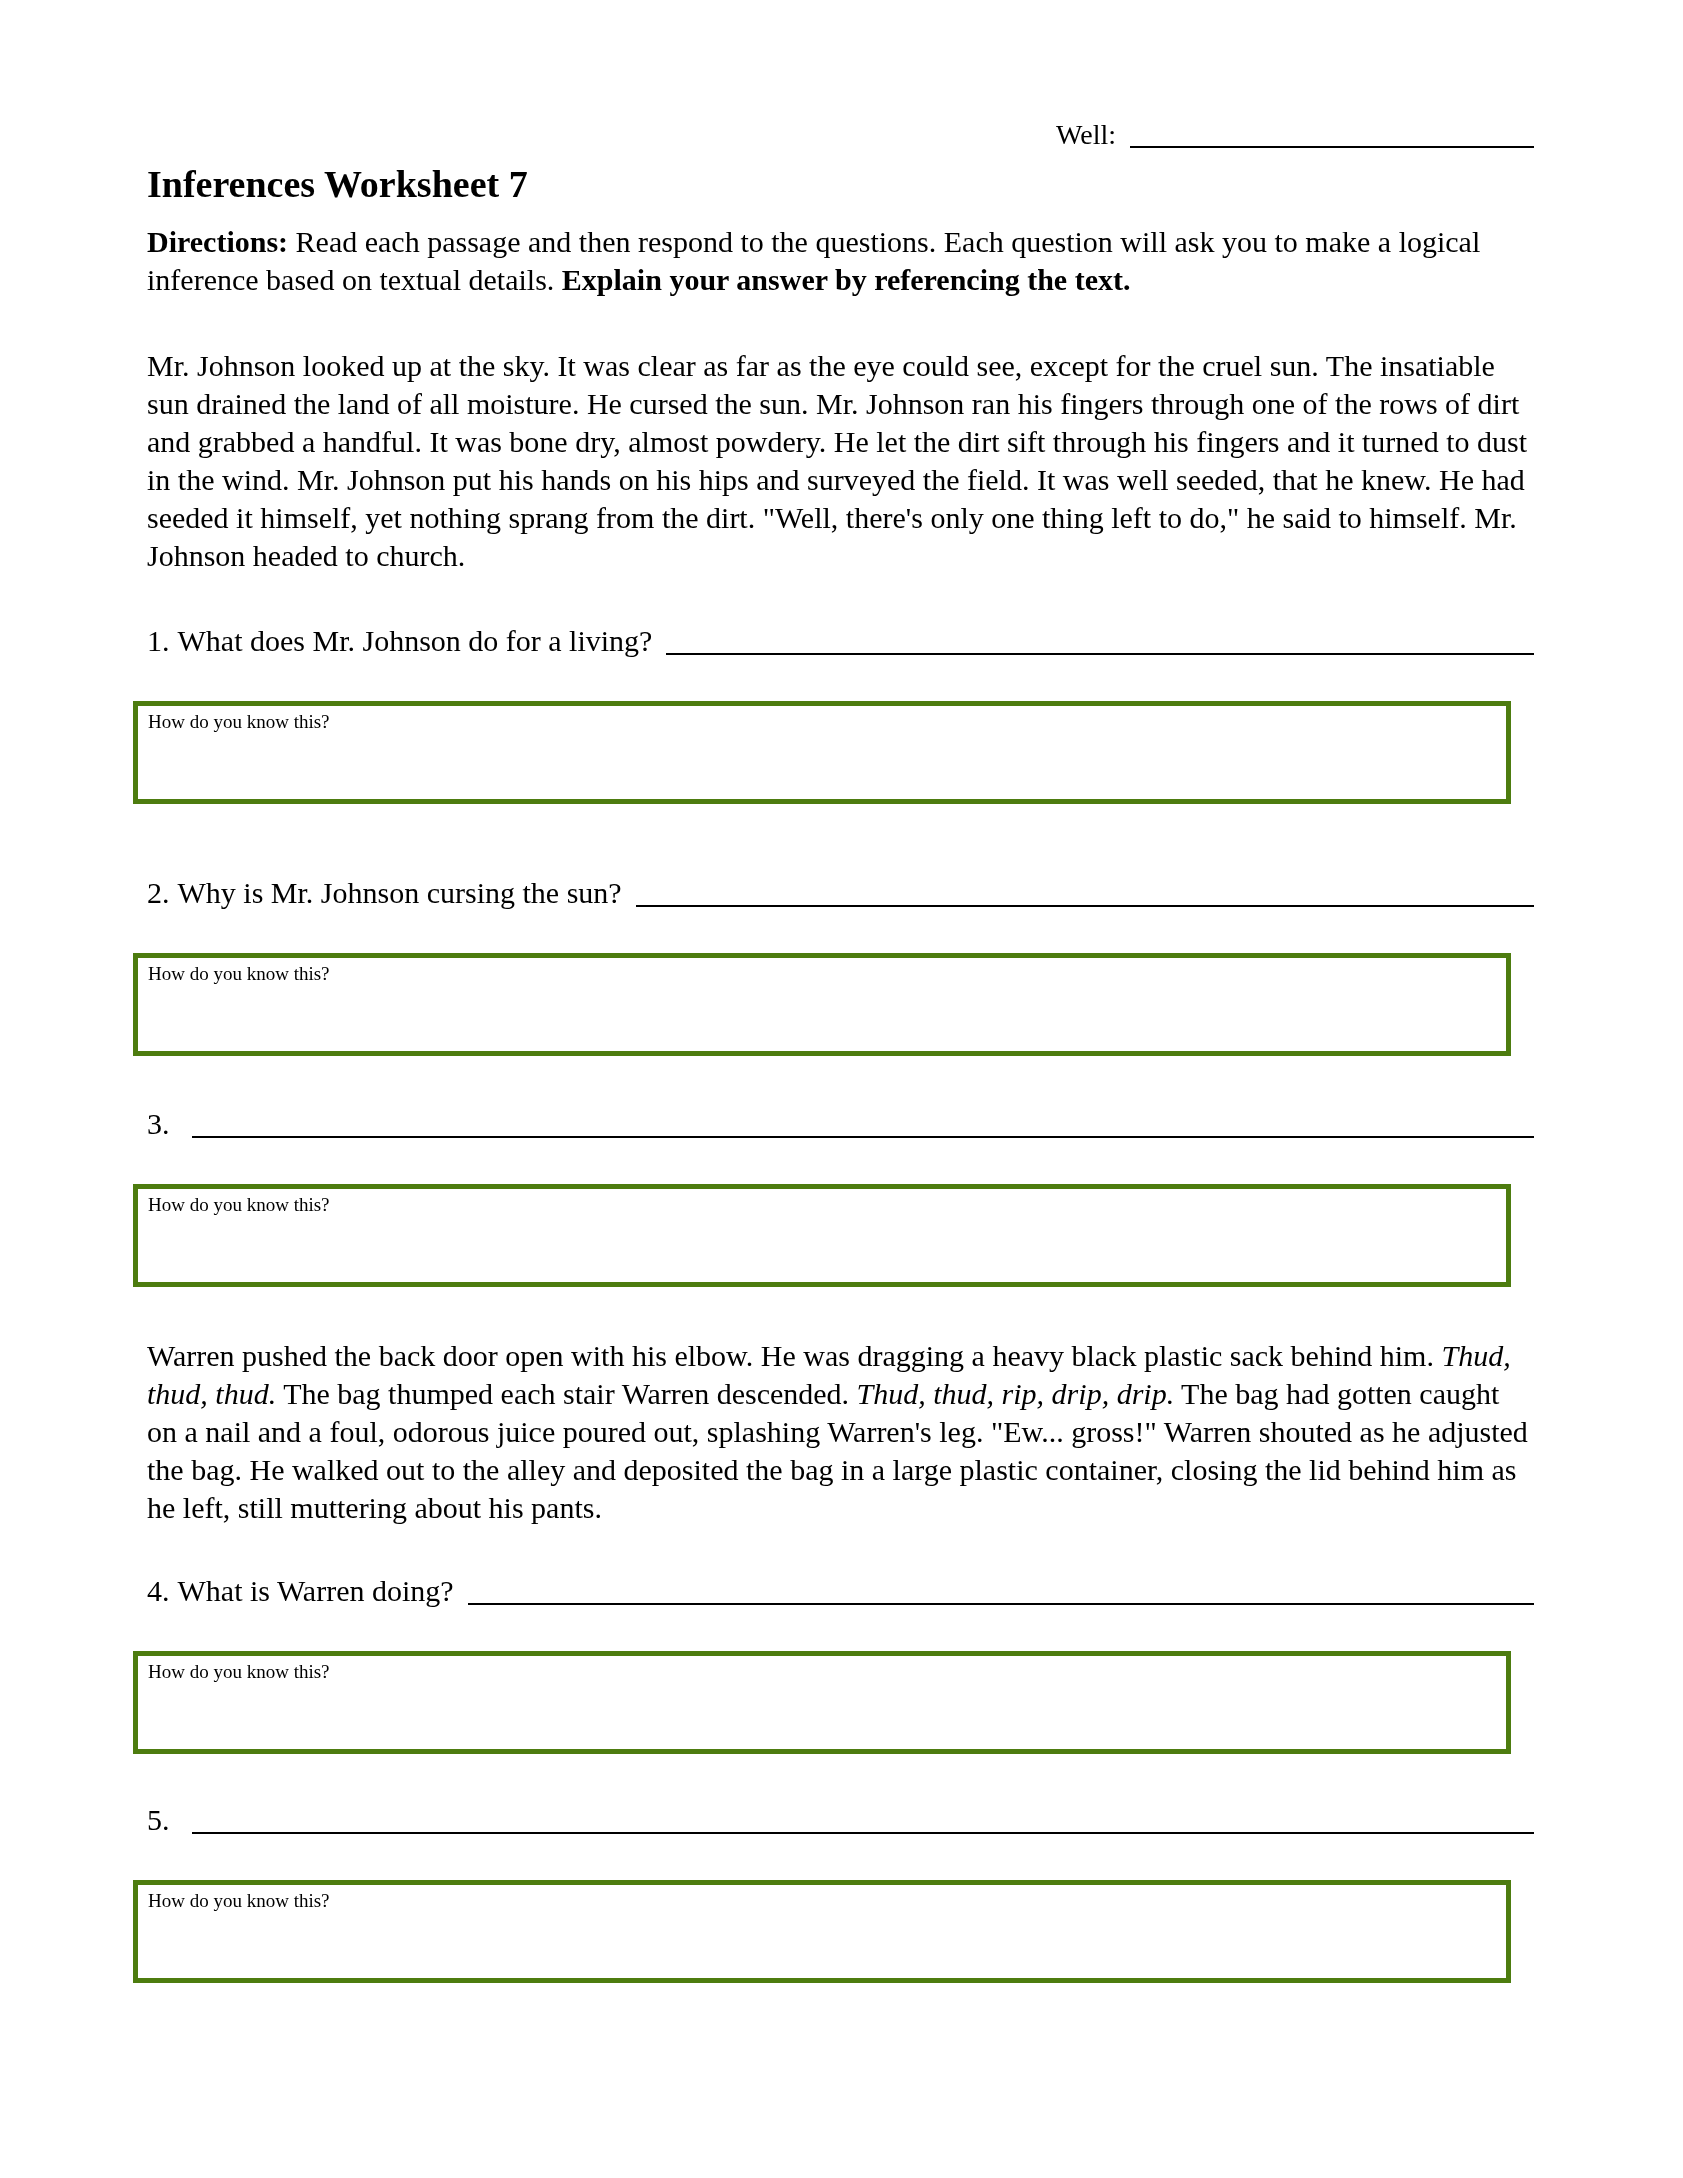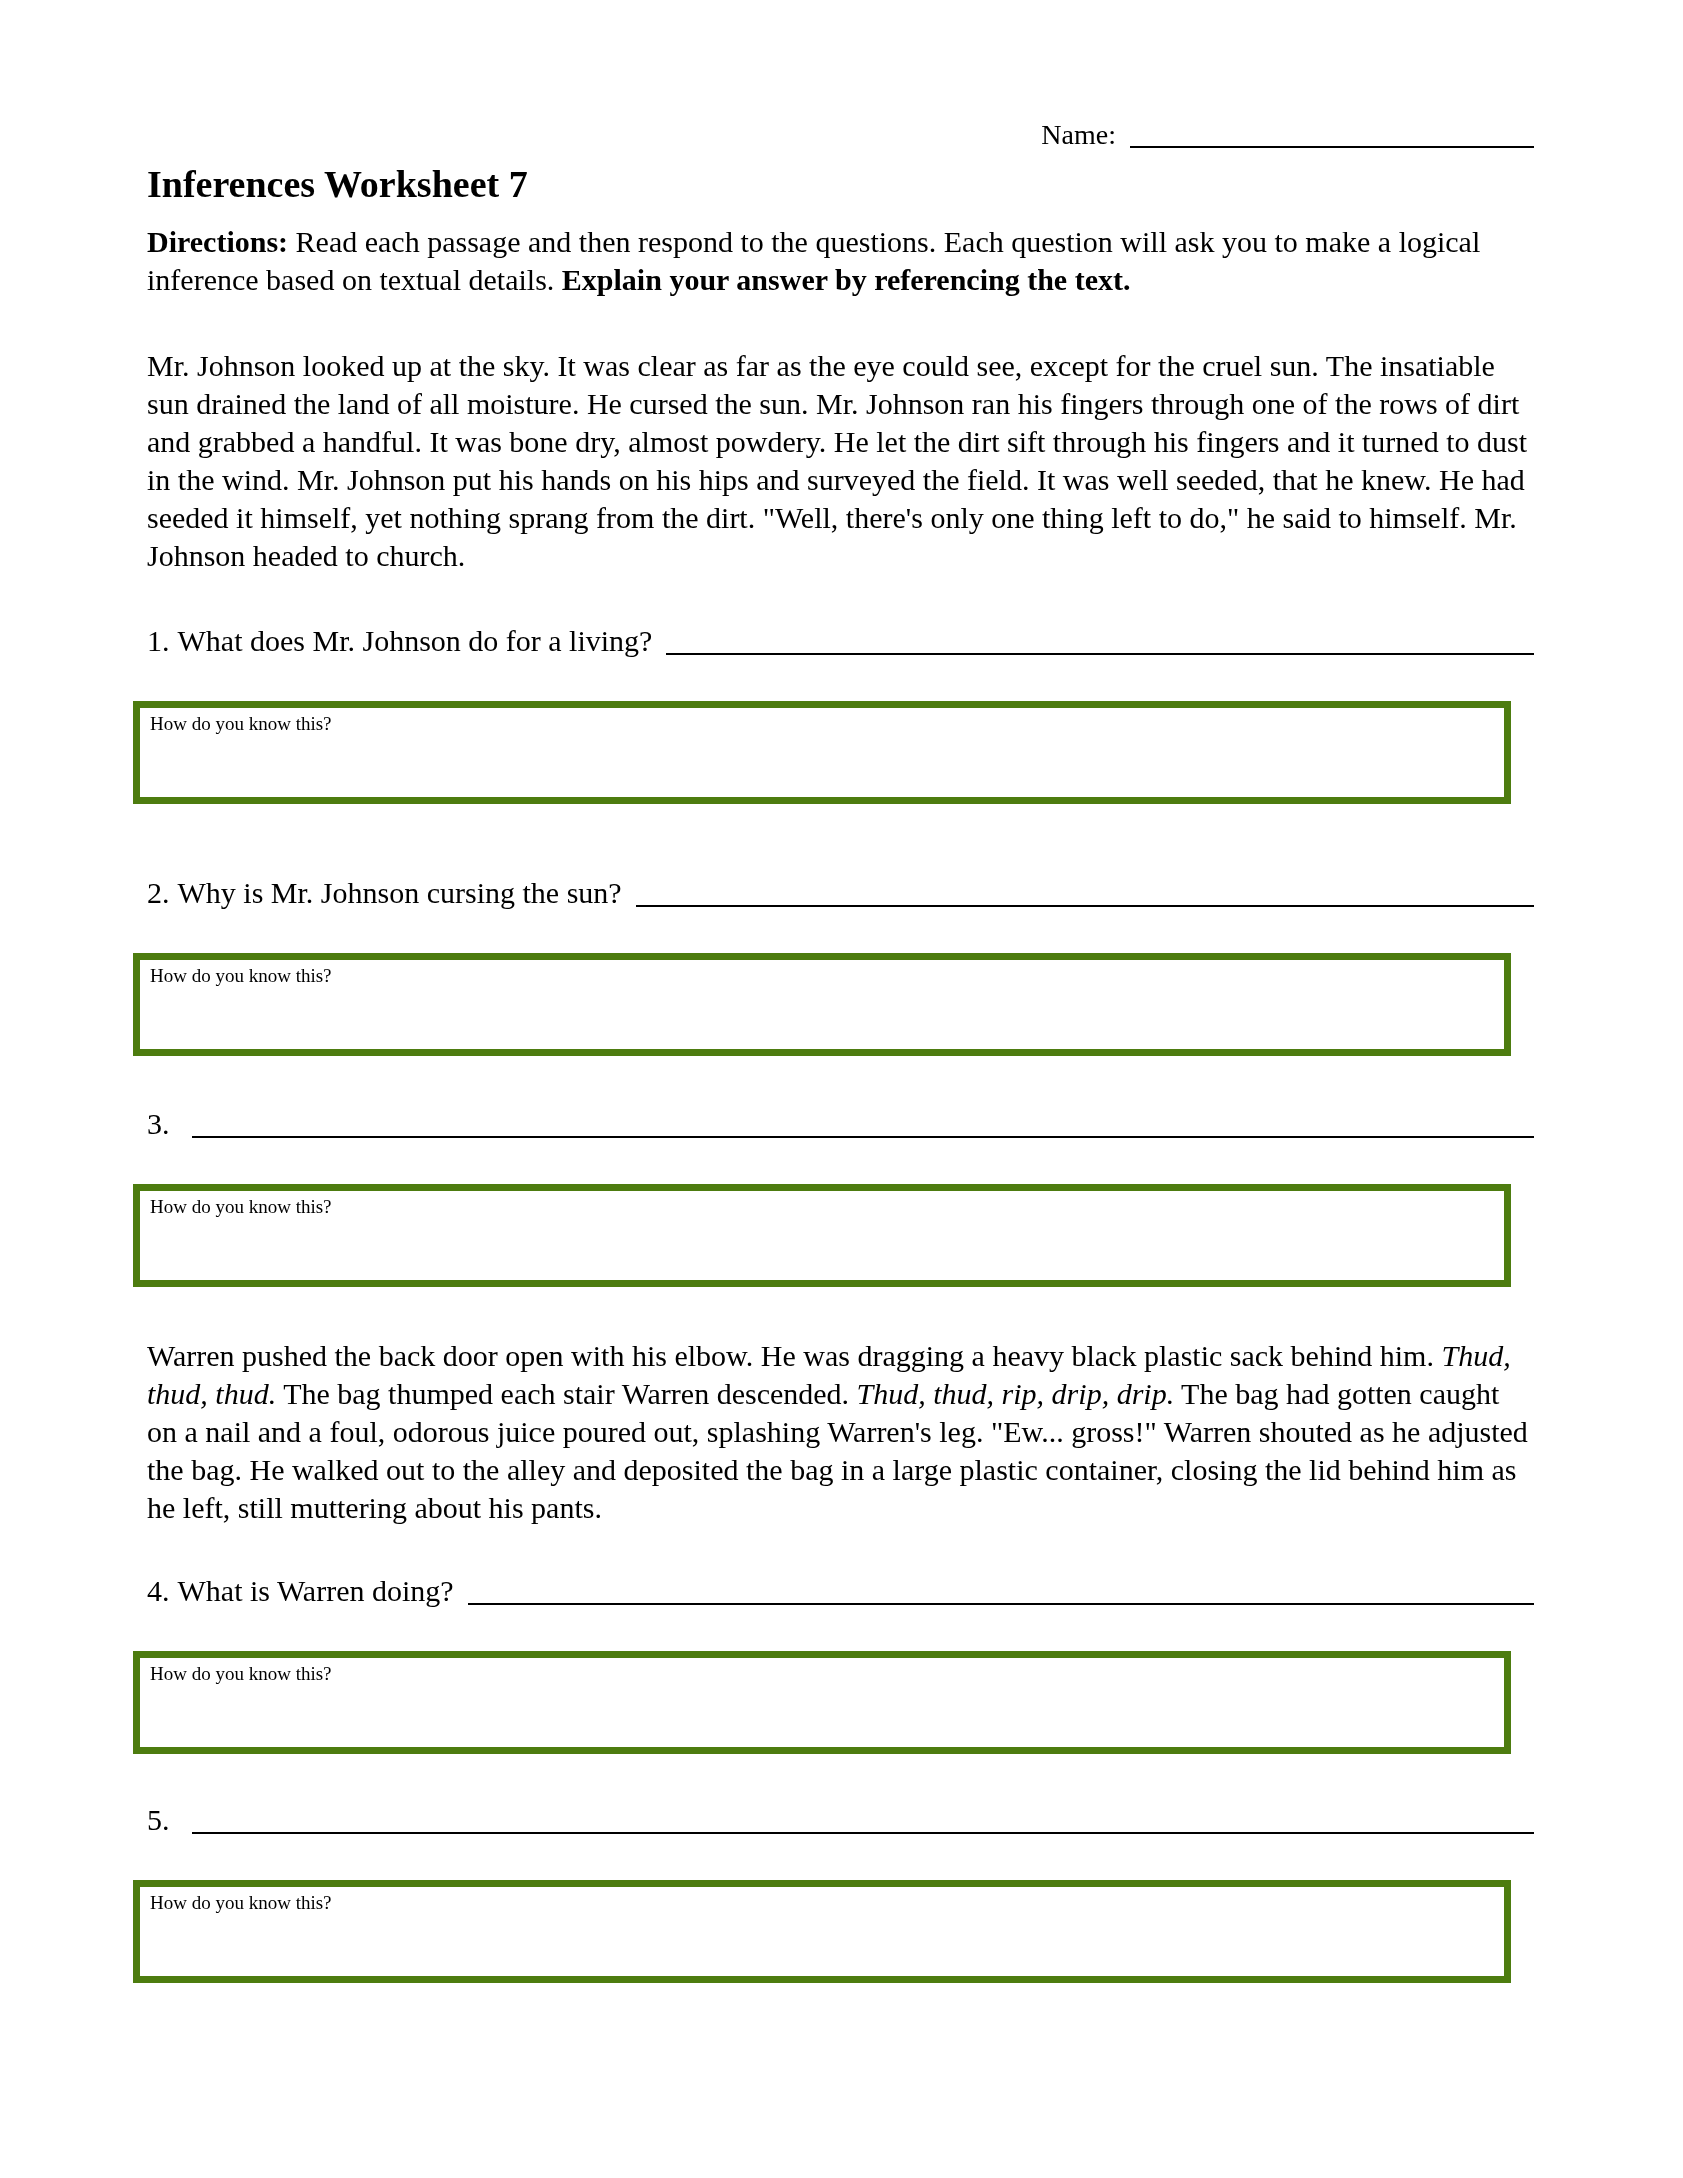--- a/index.html
+++ b/index.html
@@ -75,37 +75,37 @@
     margin: 0 0 6px 14px;
     height: 26px;
     min-width: 40px;
   }
   
   .answer-box {
     margin-top: 40px;
     margin-left: -14px;
     width: 1378px;
     height: 103px;
-    border: 7px solid #4d7c0f;
+    border: 5px solid #4d7c0f;
     box-sizing: border-box;
   }
   .answer-box-label {
     display: block;
     padding: 4px 0 0 10px;
     font-size: 19px;
     line-height: 24px;
   }
 </style>
 </head>
 <body>
 
 <div class="page">
 
   <div class="name-row">
-    <span>Name:</span>
+    <span>Well:</span>
     <span class="name-blank"></span>
   </div>
 
   <div class="title">Inferences Worksheet 7</div>
 
   <div class="directions">
     <span class="bold">Directions:</span><span> Read each passage and then respond to the questions. Each question will ask you to make a logical inference based on textual details. </span><span class="bold">Explain your answer by referencing the text.</span>
   </div>
 
   <div class="passage">

